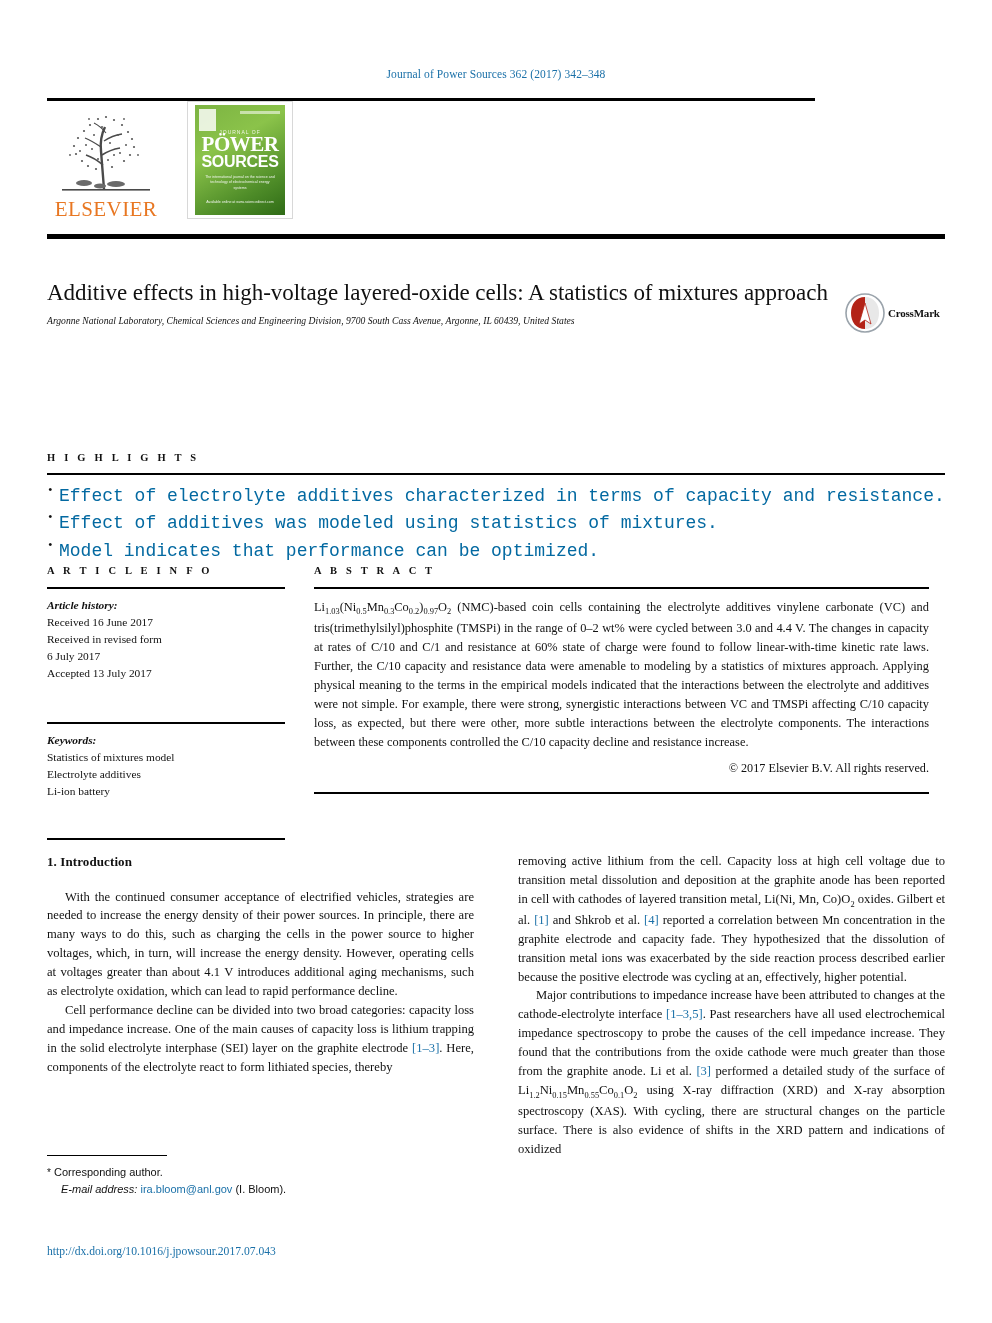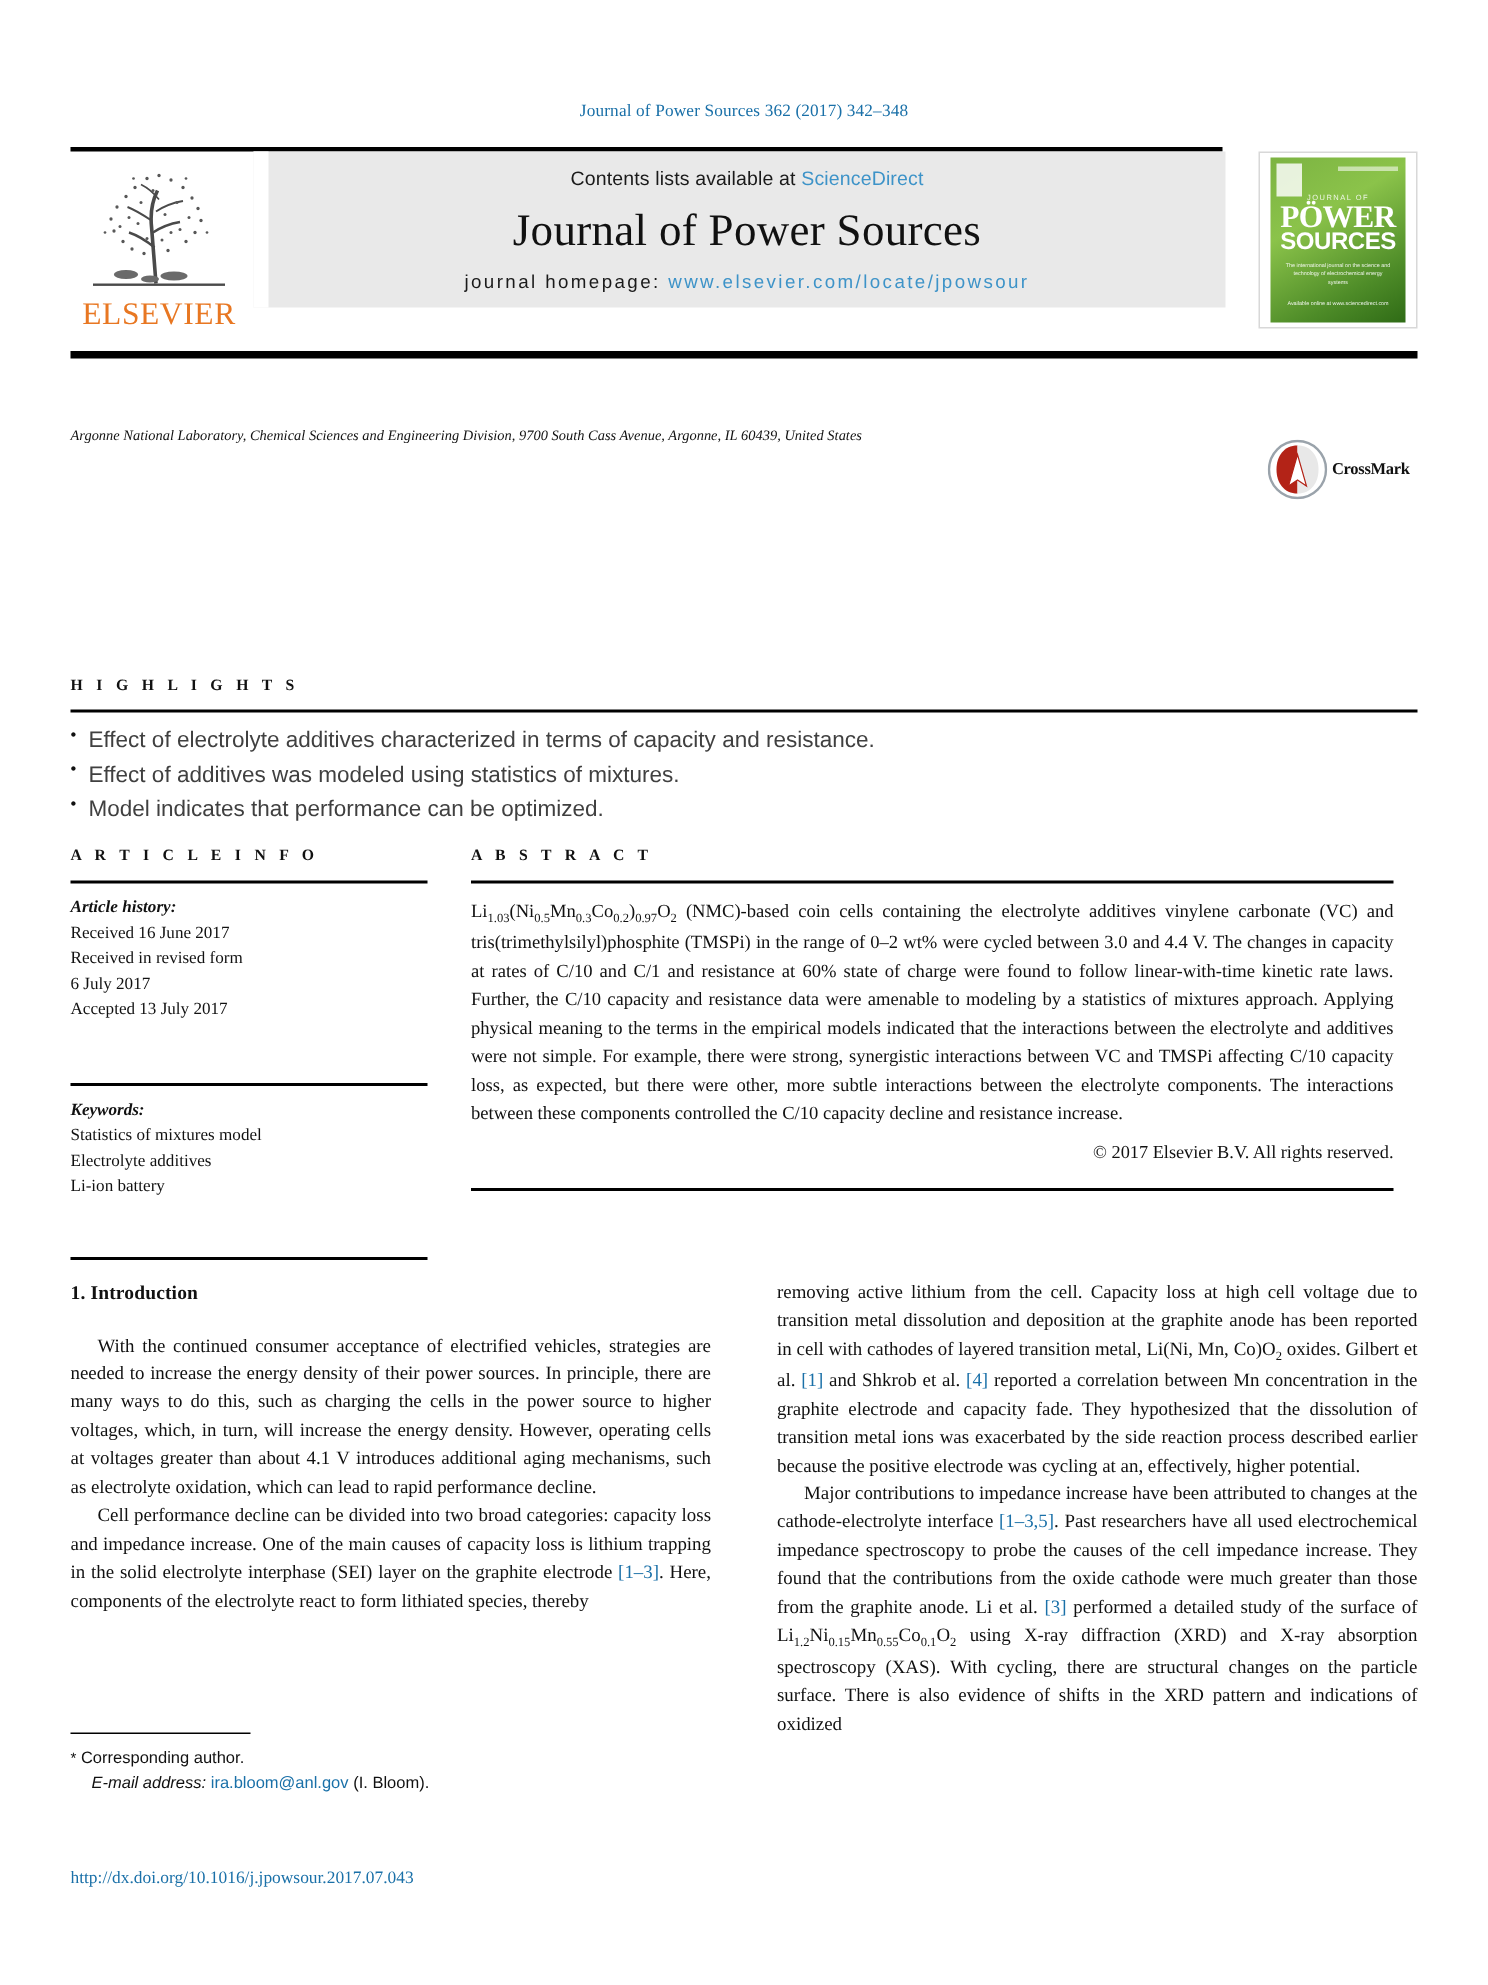--- a/index.html
+++ b/index.html
@@ -274,24 +274,24 @@
     left: 47px;
     width: 898px;
   }
   .highlights .hr-med { margin-top: 10px; }
   .hl-list {
     margin: 8px 0 0 0;
     padding: 0;
     list-style: none;
   }
   .hl-list li {
-    font-family: Liberation Sans, sans-serif;
-    font-size: 15px;
+    font-family: Liberation Mono, monospace;
+    font-size: 18px;
     line-height: 1.52;
-    color: #404040;
+    color: #0369a1;
     padding-left: 12px;
     position: relative;
   }
   .hl-list li:before {
     content: "\2022";
     position: absolute;
     left: 0; top: -1px;
     font-size: 11px;
     color: #111;
   }
@@ -469,48 +469,40 @@
           <g fill="#6a6a6a">
             <ellipse cx="30" cy="78" rx="8" ry="3"></ellipse>
             <ellipse cx="62" cy="79" rx="9" ry="3"></ellipse>
             <ellipse cx="46" cy="81" rx="6" ry="2.4"></ellipse>
           </g>
           <rect x="8" y="84" width="88" height="1.6" fill="#4a4a4a"></rect>
         </svg>
         <div class="elsevier-word">ELSEVIER</div>
       </div>
 
-      <div class="journal-band">
-        <div class="contents-line">
-          <span>Contents lists available at </span><span class="sd">ScienceDirect</span>
-        </div>
-        <div class="journal-name">Journal of Power Sources</div>
-        <div class="homepage-line">
-          <span>journal homepage: </span><span class="url">www.elsevier.com/locate/jpowsour</span>
-        </div>
-      </div>
 
       <div class="cover-thumb">
         <div class="cover-inner">
           <div class="cover-elsevier"></div>
           <div class="cover-toptext"></div>
           <div class="cover-sub">JOURNAL OF</div>
           <div class="cover-title1">PÖWER</div>
           <div class="cover-title2">SOURCES</div>
           <div class="cover-blurb">The international journal on the science and technology of electrochemical energy systems</div>
           <div class="cover-foot">Available online at
 www.sciencedirect.com</div>
         </div>
       </div>
 
     </div>
   </div>
   <div class="rule-thick-bottom"></div>
 
   <div class="title-block">
+    <h1 class="paper-title">Additive effects in high-voltage layered-oxide cells: A statistics of mixtures approach</h1>
     <div class="affiliation">Argonne National Laboratory, Chemical Sciences and Engineering Division, 9700 South Cass Avenue, Argonne, IL 60439, United States</div>
   </div>
 
   <div class="crossmark">
     <svg class="crossmark-badge" viewBox="0 0 40 40">
       <circle cx="20" cy="20" r="19" fill="#ffffff" stroke="#9aa3ab" stroke-width="1.6"></circle>
       <path d="M20 4 C11 4 6 11 6 20 C6 29 11 36 20 36 Z" fill="#b32317"></path>
       <path d="M20 4 C29 4 34 11 34 20 C34 29 29 36 20 36 Z" fill="#e8e8e8"></path>
       <path d="M20 10 L14 31 L20 27 L26 31 Z" fill="#ffffff" stroke="#b32317" stroke-width="0.8"></path>
     </svg>

